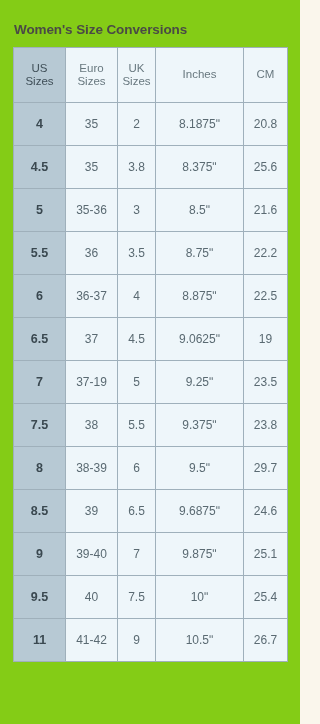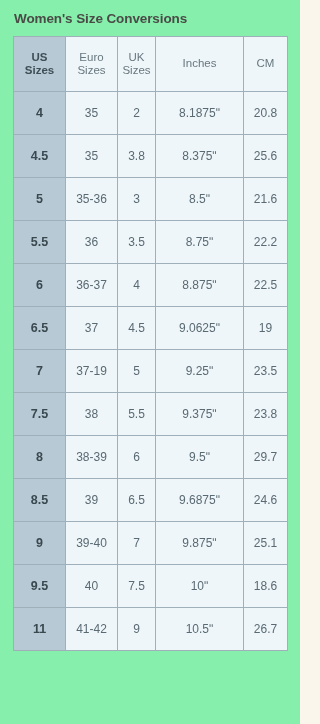--- a/index.html
+++ b/index.html
@@ -10,23 +10,23 @@
     width: 300px;
     height: 724px;
     background: #faf6ec;
     font-family: "Liberation Sans", sans-serif;
     overflow: hidden;
   }
   #page {
     position: relative;
     width: 300px;
     height: 724px;
-    background: #86efac;
+    background: #84cc16;
     box-sizing: border-box;
-    padding: 0 13px;
+    padding: 11px 13px;
     overflow: hidden;
   }
   #title {
     font-size: 13.5px;
     font-weight: bold;
     color: #4a4a46;
     letter-spacing: -0.1px;
     padding: 11px 0 9px 1px;
     line-height: 16px;
     white-space: nowrap;
@@ -57,21 +57,21 @@
   table.size-table thead th {
     height: 55px;
     font-weight: normal;
     font-size: 11.5px;
     line-height: 13.5px;
     color: #68787f;
   }
   table.size-table thead th.us-head {
     background: #b7c9d4;
     color: #3f4e57;
-    font-weight: bold;
+    font-weight: normal;
     font-size: 11.5px;
     margin-top: 8px;
   }
   table.size-table tbody td {
     height: 43px;
     line-height: 14px;
   }
   table.size-table tbody td.us-cell {
     background: #b7c9d4;
     color: #3a4850;
@@ -193,21 +193,21 @@
           <td>39-40</td>
           <td>7</td>
           <td>9.875ʺ</td>
           <td>25.1</td>
         </tr>
         <tr>
           <td class="us-cell">9.5</td>
           <td>40</td>
           <td>7.5</td>
           <td>10ʺ</td>
-          <td>18.6</td>
+          <td>25.4</td>
         </tr>
         <tr>
           <td class="us-cell">11</td>
           <td>41-42</td>
           <td>9</td>
           <td>10.5ʺ</td>
           <td>26.7</td>
         </tr>
       </tbody>
   </table>

